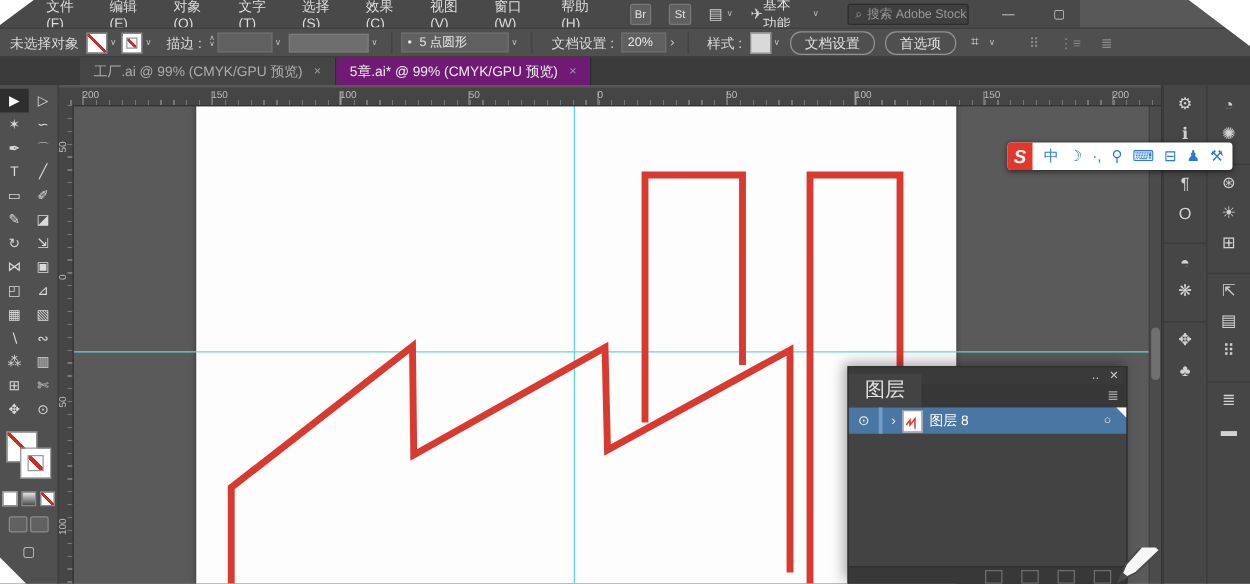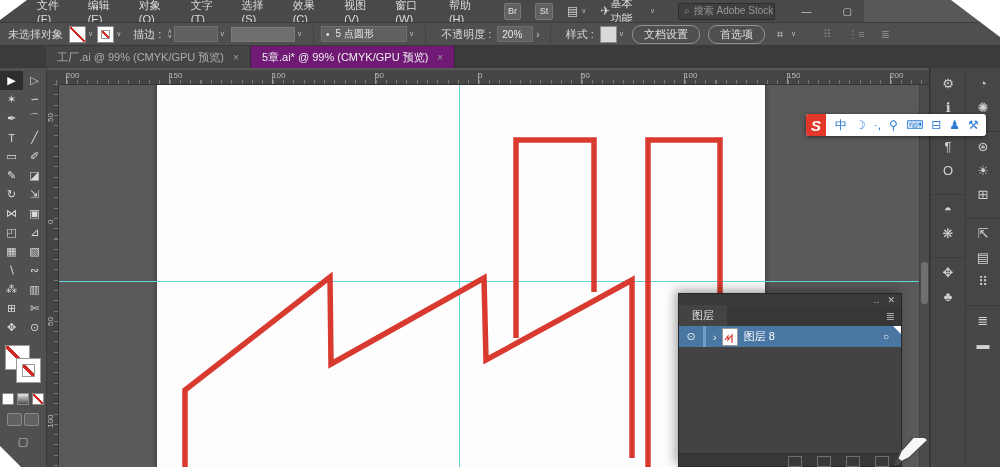--- a/index.html
+++ b/index.html
@@ -34,21 +34,21 @@
   .cb-box{height:16px;background:#606060;border:1px solid #6f6f6f;display:flex;align-items:center;
           font-size:10px;color:#e8e8e8;padding:0 4px;box-sizing:border-box;}
   .brush-preview{width:62px;height:13px;background:#6e6e6e;border:1px solid #7a7a7a;margin-left:2px;}
   .cb-sep{width:1px;height:17px;background:#424242;margin:0 7px;}
   .cb-btn{border:1px solid #919191;border-radius:9px;padding:1px 11px;margin:0 4px;color:#e0e0e0;
           background:transparent;font-size:11px;white-space:nowrap;}
   .panel-arrow{font-size:10px;color:#c9c9c9;margin:0 3px;}
   .cb-dim{color:#8a8a8a;font-size:11px;margin-left:16px;}
   
   .tabbar{position:absolute;left:0;top:46px;width:1000px;height:22px;background:#3b3b3b;
-          display:flex;align-items:stretch;padding-left:46px;box-sizing:border-box;z-index:10;}
+          display:flex;align-items:stretch;padding-left:64px;box-sizing:border-box;z-index:10;}
   .tab{display:flex;align-items:center;gap:9px;padding:0 11px;font-size:11px;color:#adadad;
        background:#454545;border-right:1px solid #2e2e2e;white-space:nowrap;}
   .tab .close{font-size:10px;color:#9d9d9d;}
   .tab.active{background:#701a75;color:#ededed;}
   
   .toolbar{position:absolute;left:0;top:68px;width:46px;bottom:0;background:#505050;
            border-right:1px solid #3a3a3a;z-index:9;}
   .tools{display:grid;grid-template-columns:23px 23px;justify-content:center;padding-top:3px;}
   .tools span{height:19px;display:flex;align-items:center;justify-content:center;
               font-size:11px;color:#dadada;}
@@ -105,21 +105,21 @@
             border-radius:3px 0 0 3px;font-size:15px;display:flex;align-items:center;justify-content:center;margin-right:1px;}
   .ime-icons{display:flex;align-items:center;gap:8px;}
   .ime-icons span{color:#2b7bd4;font-size:12px;line-height:1;}
   
   .layers{position:absolute;left:678px;top:293px;width:224px;height:174px;background:#434343;
           border:1px solid #272727;box-shadow:-3px -3px 10px rgba(0,0,0,.35);display:flex;
           flex-direction:column;z-index:15;box-sizing:border-box;}
   .lp-header{height:13px;background:#3a3a3a;display:flex;justify-content:flex-end;align-items:center;
              gap:8px;padding:0 6px;color:#c5c5c5;font-size:9px;line-height:1;}
   .lp-tabs{height:19px;background:#373737;display:flex;align-items:flex-end;}
-  .lp-tab{background:#434343;color:#e2e2e2;padding:3px 13px 3px;font-size:11px;}
+  .lp-tab{background:#434343;color:#e2e2e2;padding:3px 13px 3px;font-size:16px;}
   .lp-menu{margin-left:auto;color:#a8a8a8;padding:0 6px 3px 0;font-size:11px;}
   .lp-row{height:21px;background:#4a76a4;display:flex;align-items:center;color:#fff;position:relative;font-size:11px;}
   .lp-eye{width:24px;text-align:center;color:#eee;font-size:11px;}
   .lp-bar{width:3px;height:21px;background:#6f9cc9;margin-right:4px;}
   .lp-arrow{font-size:11px;color:#e8e8e8;margin:0 3px;}
   .lp-thumb{width:14px;height:16px;background:#fff;border:1px solid #9a9a9a;margin:0 6px 0 2px;
             display:flex;align-items:center;justify-content:center;}
   .lp-target{margin-left:auto;margin-right:12px;font-size:10px;color:#e8e8e8;}
   .lp-corner{position:absolute;right:0;top:0;width:0;height:0;
              border-top:8px solid #fff;border-left:8px solid transparent;}
@@ -187,21 +187,21 @@
   <span class="caret">∨</span>
   <span class="brush-preview"></span>
   <span class="caret">∨</span>
   <span class="cb-sep"></span>
   <span class="cb-box" style="width:86px;gap:6px;">
     <span>•</span>
     <span>5 点圆形</span>
   </span>
   <span class="caret">∨</span>
   <span class="cb-sep"></span>
-  <span class="cb-label">不透明度 :</span>
+  <span class="cb-label">文档设置 :</span>
   <span class="cb-box" style="width:36px;">20%</span>
   <span class="panel-arrow">›</span>
   <span class="cb-sep"></span>
   <span class="cb-label">样式 :</span>
   <span class="swatch style"></span>
   <span class="caret">∨</span>
   <span class="cb-btn">文档设置</span>
   <span class="cb-btn">首选项</span>
   <span class="cb-label" style="margin-left:8px;">⌗</span>
   <span class="caret">∨</span>

